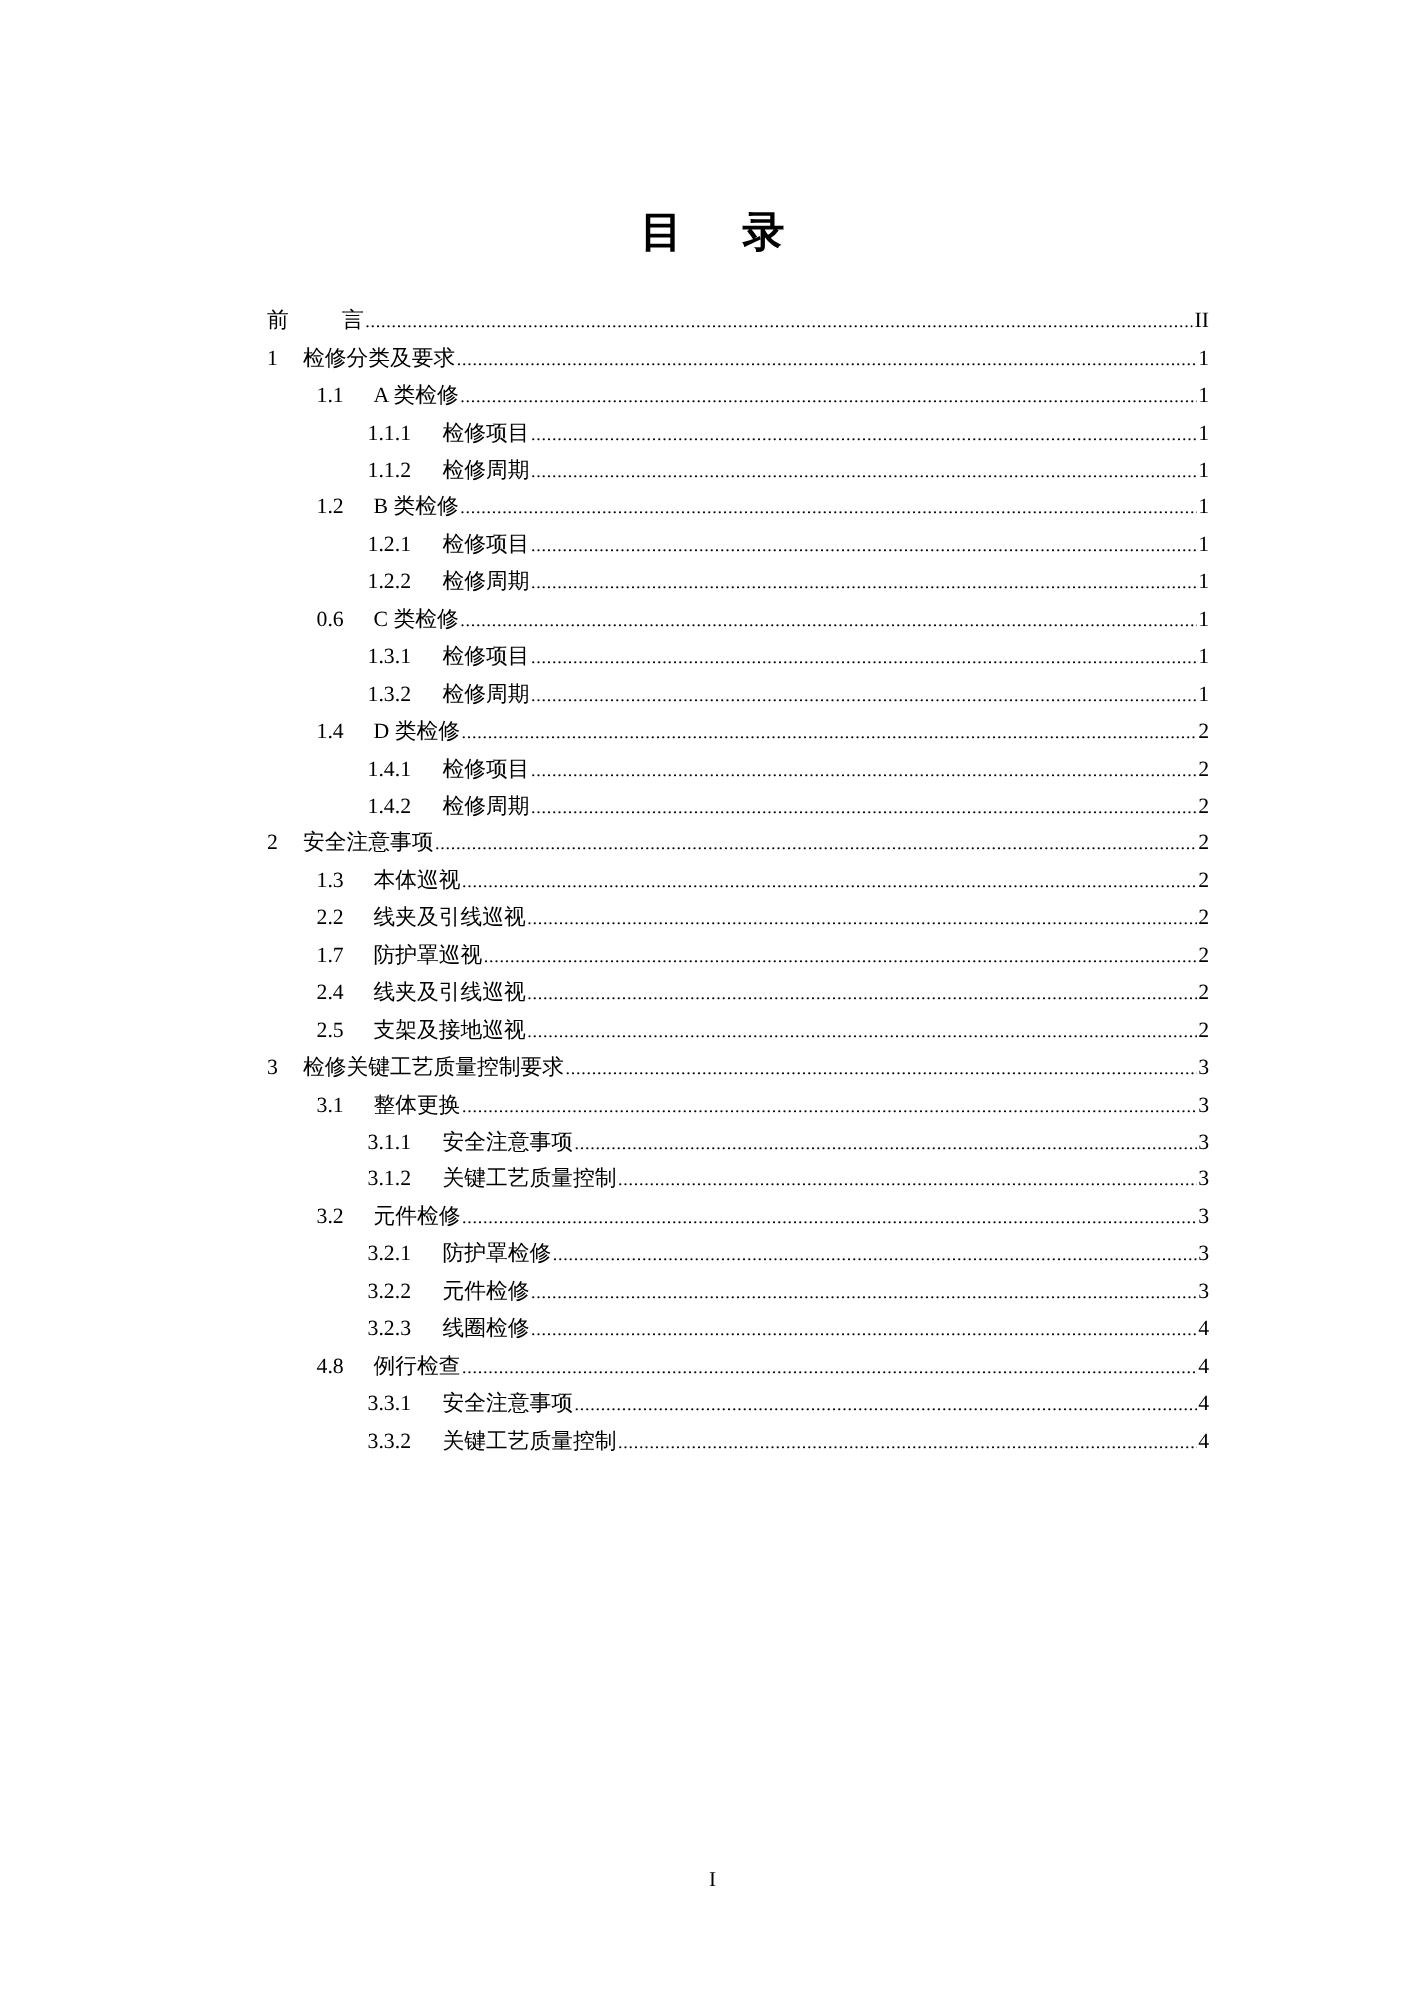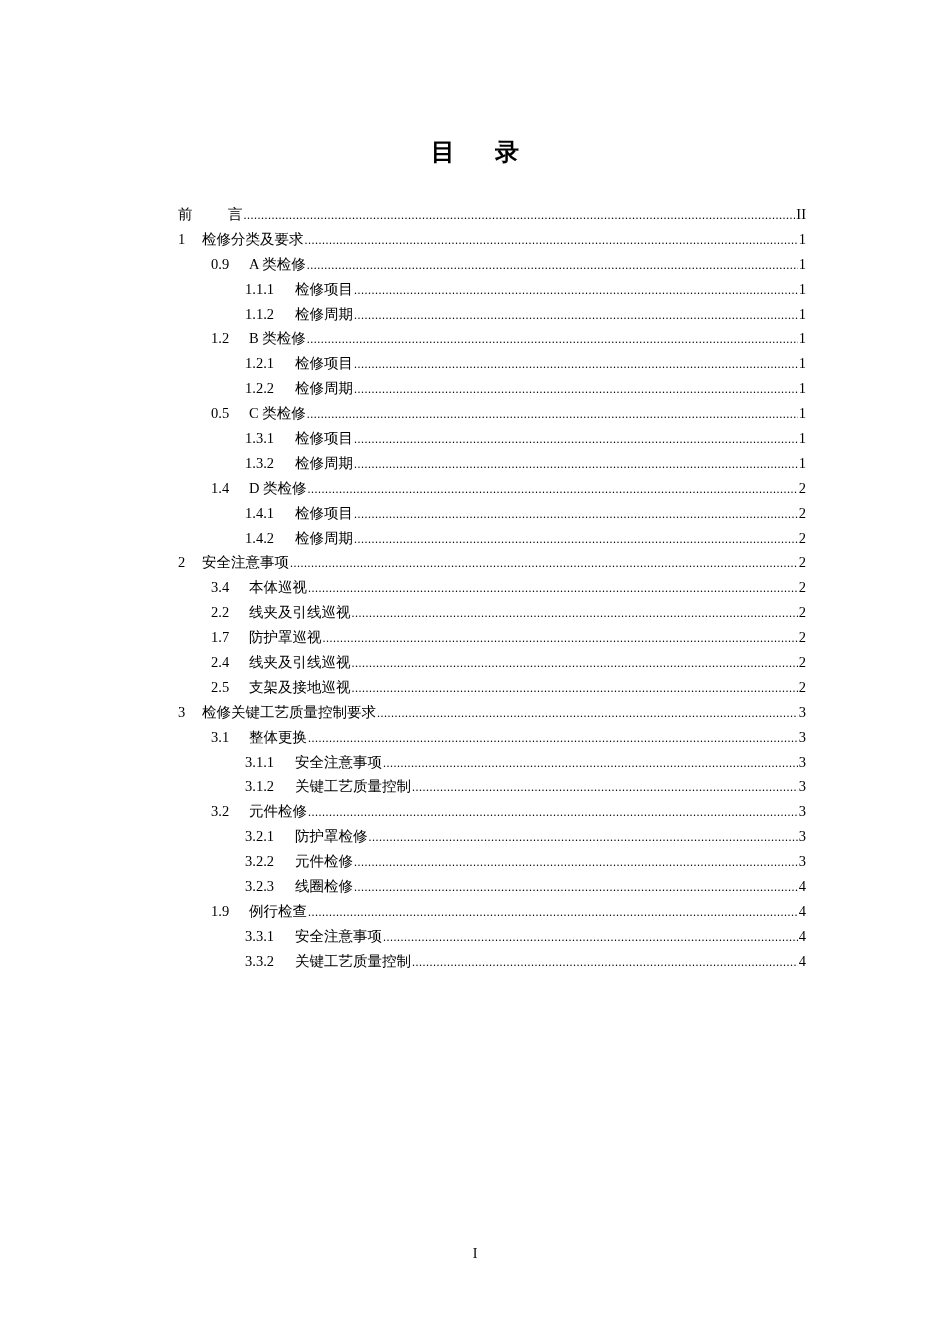--- a/index.html
+++ b/index.html
@@ -1,17 +1,17 @@
 <!DOCTYPE html>
 <html><head>
 <meta charset="utf-8">
 <style>
   html, body { margin:0; padding:0; background:#ffffff; }
   body { width:950px; height:1344px; position:relative; font-family:"Liberation Serif","DejaVu Serif",serif; color:#000; }
-  .title { position:absolute; top:136px; left:0; width:950px; text-align:center; font-family:"DejaVu Sans","Liberation Sans",sans-serif; font-weight:bold; font-size:24px; letter-spacing:0; }
+  .title { position:absolute; top:136px; left:0; width:950px; text-align:center; font-family:"DejaVu Sans","Liberation Sans",sans-serif; font-weight:bold; font-size:28px; letter-spacing:0; }
   .title span { display:inline-block; }
   .title .gap { width:40px; }
   .toc { position:absolute; top:202px; left:178px; width:628px; }
   .row { position:relative; height:24.9px; line-height:24.9px; font-size:14.5px; display:flex; align-items:baseline; white-space:nowrap; }
   .row .num { display:inline-block; }
   .row .txt { display:inline-block; }
   .row .dots { flex:1; overflow:hidden; margin:0 1px; position:relative; top:0; }
   .row .dots::before { content:"......................................................................................................................................................................................................................................................"; letter-spacing:0.5px; font-size:12px; }
   .row .pg { display:inline-block; text-align:right; }
   .l0 .num { width:24px; }
@@ -36,21 +36,21 @@
       <span class="dots"></span>
       <span class="pg">II</span>
     </div>
     <div class="row l0">
       <span class="num">1</span>
       <span class="txt">检修分类及要求</span>
       <span class="dots"></span>
       <span class="pg">1</span>
     </div>
     <div class="row l1">
-      <span class="num">0.9</span>
+      <span class="num">1.1</span>
       <span class="txt">A 类检修</span>
       <span class="dots"></span>
       <span class="pg">1</span>
     </div>
     <div class="row l2">
       <span class="num">1.1.1</span>
       <span class="txt">检修项目</span>
       <span class="dots"></span>
       <span class="pg">1</span>
     </div>
@@ -72,21 +72,21 @@
       <span class="dots"></span>
       <span class="pg">1</span>
     </div>
     <div class="row l2">
       <span class="num">1.2.2</span>
       <span class="txt">检修周期</span>
       <span class="dots"></span>
       <span class="pg">1</span>
     </div>
     <div class="row l1">
-      <span class="num">0.5</span>
+      <span class="num">0.6</span>
       <span class="txt">C 类检修</span>
       <span class="dots"></span>
       <span class="pg">1</span>
     </div>
     <div class="row l2">
       <span class="num">1.3.1</span>
       <span class="txt">检修项目</span>
       <span class="dots"></span>
       <span class="pg">1</span>
     </div>
@@ -114,21 +114,21 @@
       <span class="dots"></span>
       <span class="pg">2</span>
     </div>
     <div class="row l0">
       <span class="num">2</span>
       <span class="txt">安全注意事项</span>
       <span class="dots"></span>
       <span class="pg">2</span>
     </div>
     <div class="row l1">
-      <span class="num">3.4</span>
+      <span class="num">1.3</span>
       <span class="txt">本体巡视</span>
       <span class="dots"></span>
       <span class="pg">2</span>
     </div>
     <div class="row l1">
       <span class="num">2.2</span>
       <span class="txt">线夹及引线巡视</span>
       <span class="dots"></span>
       <span class="pg">2</span>
     </div>
@@ -192,21 +192,21 @@
       <span class="dots"></span>
       <span class="pg">3</span>
     </div>
     <div class="row l2">
       <span class="num">3.2.3</span>
       <span class="txt">线圈检修</span>
       <span class="dots"></span>
       <span class="pg">4</span>
     </div>
     <div class="row l1">
-      <span class="num">1.9</span>
+      <span class="num">4.8</span>
       <span class="txt">例行检查</span>
       <span class="dots"></span>
       <span class="pg">4</span>
     </div>
     <div class="row l2">
       <span class="num">3.3.1</span>
       <span class="txt">安全注意事项</span>
       <span class="dots"></span>
       <span class="pg">4</span>
     </div>

